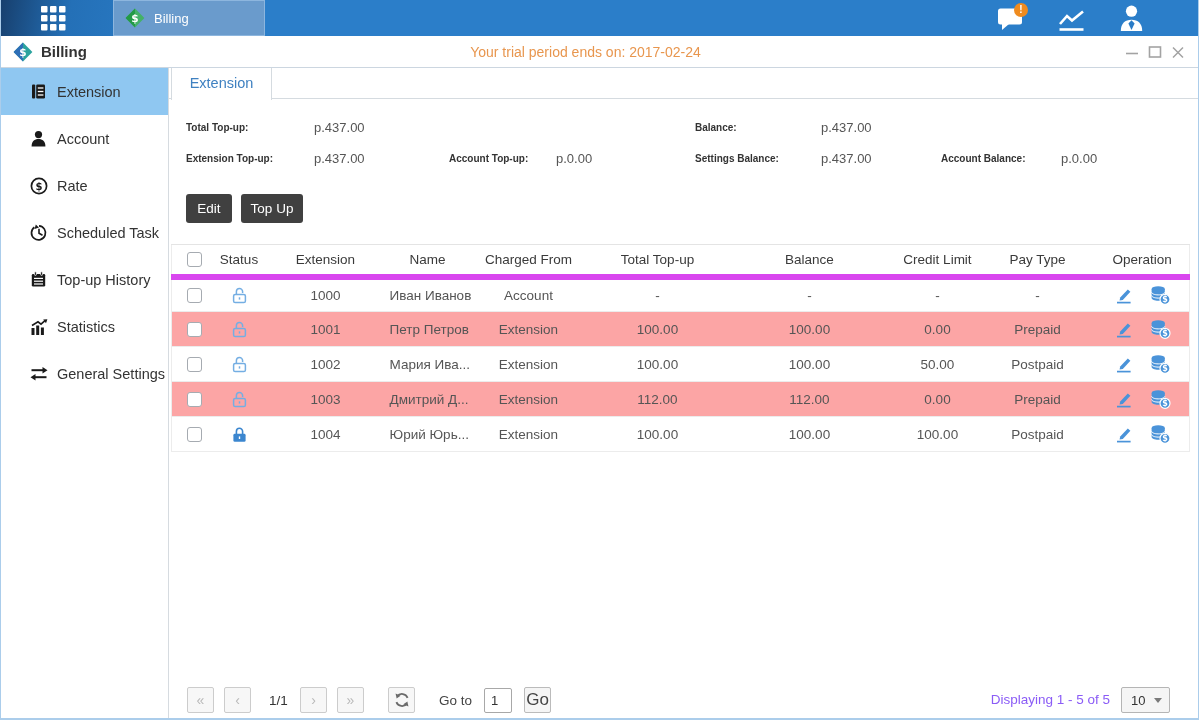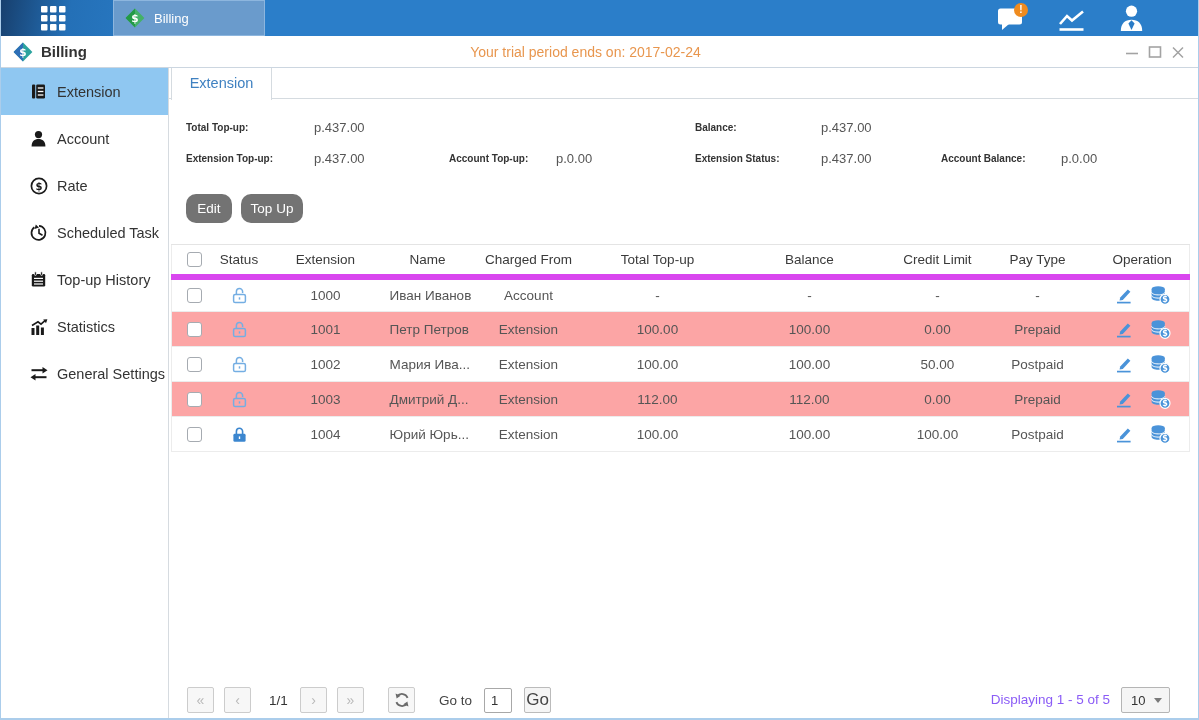--- a/index.html
+++ b/index.html
@@ -22,21 +22,21 @@
 .wc { display:flex; cursor:pointer; }
 .sidebar { position:absolute; left:0; top:68px; width:168px; bottom:0; background:#fff; border-right:1px solid #d6dbe0; }
 .side-item { height:47px; display:flex; align-items:center; padding-left:28px; font-size:14.5px; color:#333; cursor:pointer; white-space:nowrap; }
 .side-item.active { background:#8fc7f1; }
 .side-item .ic { width:19px; height:19px; margin-right:9px; display:flex; align-items:center; justify-content:center; }
 .main { position:absolute; left:168px; top:68px; width:1029px; bottom:0; background:#fff; }
 .tabstrip { position:relative; height:31px; border-bottom:1px solid #d5dbe0; }
 .tab-active { position:absolute; left:2px; top:0; width:101px; height:32px; background:#fff; border-left:1px solid #d5dbe0; border-right:1px solid #d5dbe0; color:#3f81c1; font-size:14.5px; text-align:center; line-height:31px; z-index:2; cursor:pointer; }
 .sum-label { position:absolute; font-size:10px; font-weight:bold; color:#333; white-space:nowrap; height:14px; line-height:14px; }
 .sum-value { position:absolute; font-size:13px; color:#555; white-space:nowrap; height:14px; line-height:14px; }
-.btn { position:absolute; top:126px; height:29px; background:#737373; color:#fff; font-size:13.5px; border:none; border-radius:10px; cursor:pointer; font-family:"Liberation Sans", sans-serif; }
+.btn { position:absolute; top:126px; height:29px; background:#404040; color:#fff; font-size:13.5px; border:none; border-radius:3px; cursor:pointer; font-family:"Liberation Sans", sans-serif; }
 #btn-edit { left:17px; width:46px; }
 #btn-topup { left:72px; width:62px; }
 table { position:absolute; left:2px; top:176px; width:1018px; border-collapse:collapse; table-layout:fixed; border-left:1px solid #ececec; border-right:1px solid #ececec; }
 th { height:32px; font-weight:normal; font-size:13.5px; color:#3a3a3a; border-top:1px solid #e4e4e4; border-bottom:6px solid #d946ef; text-align:center; }
 td { height:35px; text-align:center; font-size:13.5px; color:#555; border-bottom:1px solid #ececec; vertical-align:middle; white-space:nowrap; }
 tr.alt td { background:#fca5a5; }
 td .cb, th .cb { vertical-align:middle; }
 .cb { display:inline-block; width:15px; height:15px; border:1px solid #a6abb1; border-radius:3px; background:#fff; cursor:pointer; }
 .status-ic { display:inline-flex; vertical-align:middle; }
 .op { display:inline-flex; margin:0 8px; cursor:pointer; vertical-align:middle; }
@@ -216,21 +216,21 @@
     </div>
 
     <span class="sum-label" style="left:17px;top:53px">Total Top-up:</span>
     <span class="sum-value" style="left:145px;top:53px">p.437.00</span>
     <span class="sum-label" style="left:526px;top:53px">Balance:</span>
     <span class="sum-value" style="left:652px;top:53px">p.437.00</span>
     <span class="sum-label" style="left:17px;top:84px">Extension Top-up:</span>
     <span class="sum-value" style="left:145px;top:84px">p.437.00</span>
     <span class="sum-label" style="left:280px;top:84px">Account Top-up:</span>
     <span class="sum-value" style="left:387px;top:84px">p.0.00</span>
-    <span class="sum-label" style="left:526px;top:84px">Extension Status:</span>
+    <span class="sum-label" style="left:526px;top:84px">Settings Balance:</span>
     <span class="sum-value" style="left:652px;top:84px">p.437.00</span>
     <span class="sum-label" style="left:772px;top:84px">Account Balance:</span>
     <span class="sum-value" style="left:892px;top:84px">p.0.00</span>
 
     <button class="btn" id="btn-edit">Edit</button>
     <button class="btn" id="btn-topup">Top Up</button>
 
     <table id="ext-table">
       <colgroup>
         <col style="width:45px">

